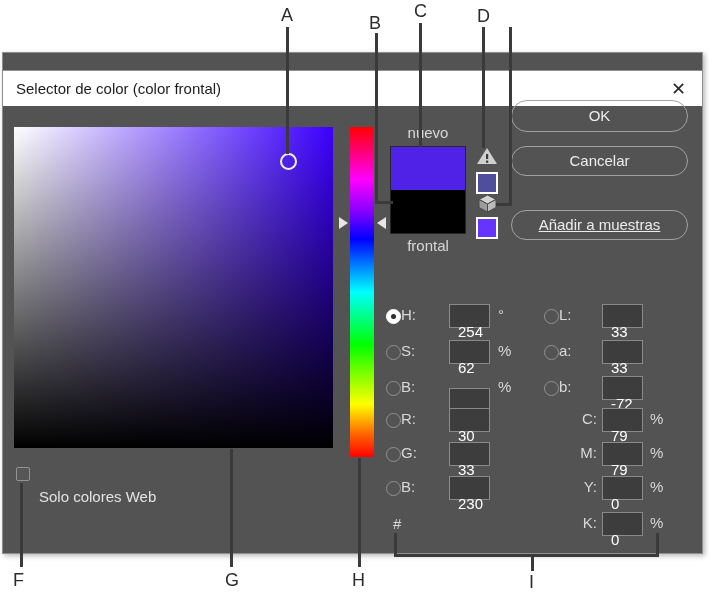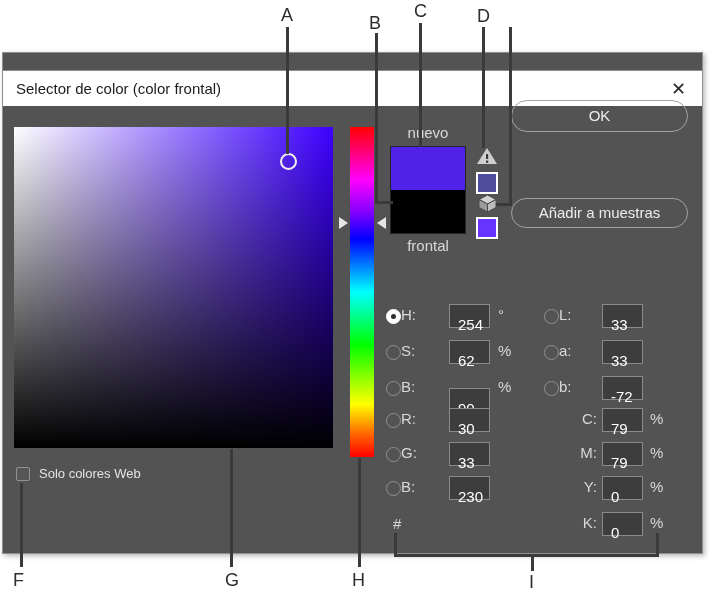--- a/index.html
+++ b/index.html
@@ -35,40 +35,40 @@
   #gamutSw{left:476px;top:172px;}
   #websafeSw{left:476px;top:217px;}
   .iconwrap{position:absolute;}
 
   
   .btn{position:absolute;left:511px;width:177px;height:30px;box-sizing:border-box;
        border:1px solid #a2a2a2;border-radius:16px;background:transparent;color:#ececec;
        font-size:15px;text-align:center;line-height:28px;}
   #btnOK{top:100px;height:32px;line-height:30px;}
   #btnCancel{top:146px;}
-  #btnAdd{top:198px;}
+  #btnAdd{top:210px;text-decoration:underline;}
   #btnLib{top:250px;}
 
   
   .radio{position:absolute;width:13px;height:13px;border-radius:50%;border:1px solid #919191;box-sizing:content-box;}
   .radio.checked{background:#fff;border-color:#fff;}
   .radio.checked::after{content:"";position:absolute;left:4px;top:4px;width:5px;height:5px;border-radius:50%;background:#2e2e2e;}
   .flabel{position:absolute;font-size:15px;color:#d8d8d8;}
   .rlabel{position:absolute;width:25px;text-align:right;font-size:15px;color:#d8d8d8;}
   .numbox{position:absolute;width:41px;height:24px;box-sizing:border-box;background:#3d3d3d;
-          border:1px solid #8a8a8a;color:#fff;font-size:15px;padding:11px 0 0 8px;}
+          border:1px solid #8a8a8a;color:#fff;font-size:15px;padding:18px 0 0 8px;}
   .funit{position:absolute;font-size:15px;color:#d8d8d8;}
   #hexbox{position:absolute;left:412px;top:512px;width:99px;height:27px;box-sizing:border-box;
           background:#3d3d3d;border:2px solid #2071df;color:#fff;font-size:15px;padding:3px 0 0 5px;}
   #hexcaret{display:inline-block;width:0;height:15px;border-left:1px solid #d9e6ff;vertical-align:-2px;margin-right:1px;}
 
   
   #webchk{position:absolute;left:16px;top:467px;width:14px;height:14px;box-sizing:border-box;
           border:1px solid #939393;border-radius:2px;background:#565656;}
-  #webchkLbl{position:absolute;left:39px;top:466px;font-size:13px;color:#e3e3e3;}
+  #webchkLbl{position:absolute;left:39px;top:488px;font-size:15px;color:#e3e3e3;}
 
   
   .aline{position:absolute;background:#3a3a3a;z-index:40;}
   .ltr{position:absolute;font-size:18px;color:#2d2d2d;z-index:40;}
 </style>
 </head>
 <body>
 
 <div id="canvas">
 
@@ -103,20 +103,21 @@
   <div class="iconwrap" style="left:477px;top:194px">
     <svg width="21" height="19" viewBox="0 0 21 19">
       <polygon points="10.5,1 19,5.5 10.5,10 2,5.5" fill="#d2d2d2" stroke="#4a4a4a" stroke-width="1"></polygon>
       <polygon points="2,5.5 10.5,10 10.5,18 2,13.5" fill="#9c9c9c" stroke="#4a4a4a" stroke-width="1"></polygon>
       <polygon points="10.5,10 19,5.5 19,13.5 10.5,18" fill="#bcbcbc" stroke="#4a4a4a" stroke-width="1"></polygon>
     </svg>
   </div>
   <div id="websafeSw" class="miniswatch" style="background: rgb(102, 51, 255);"></div>
 
   <div id="btnOK" class="btn">OK</div>
+  <div id="btnCancel" class="btn">Cancelar</div>
   <div id="btnAdd" class="btn">Añadir a muestras</div>
 
   <div class="radio checked" style="left:386px;top:309px"></div>
   <span class="flabel" style="left:401px;top:306px">H:</span>
   <div class="numbox" style="left:449px;top:304px"><span>254</span></div>
   <span class="funit" style="left:498px;top:306px">°</span>
 
   <div class="radio" style="left:386px;top:345px"></div>
   <span class="flabel" style="left:401px;top:342px">S:</span>
   <div class="numbox" style="left:449px;top:340px"><span>62</span></div>

